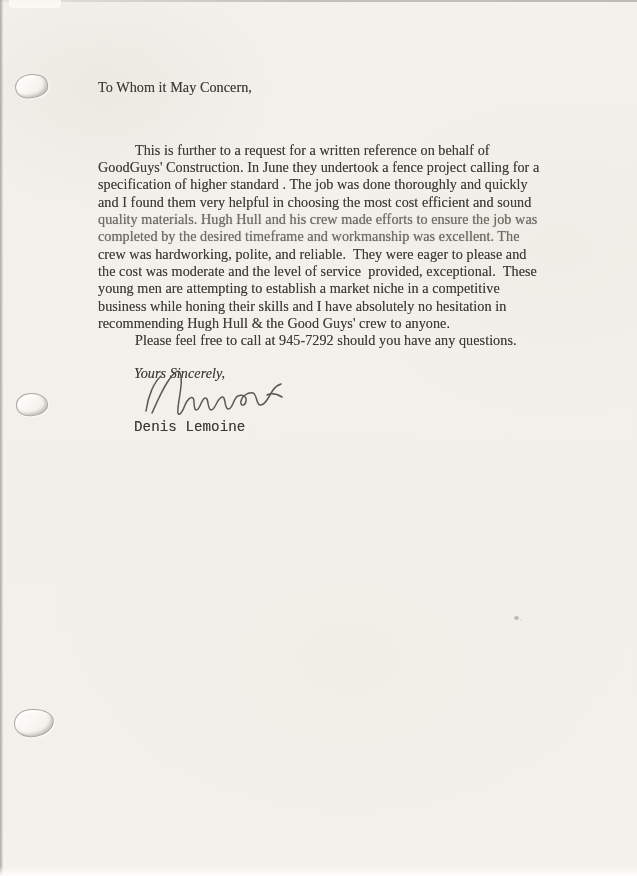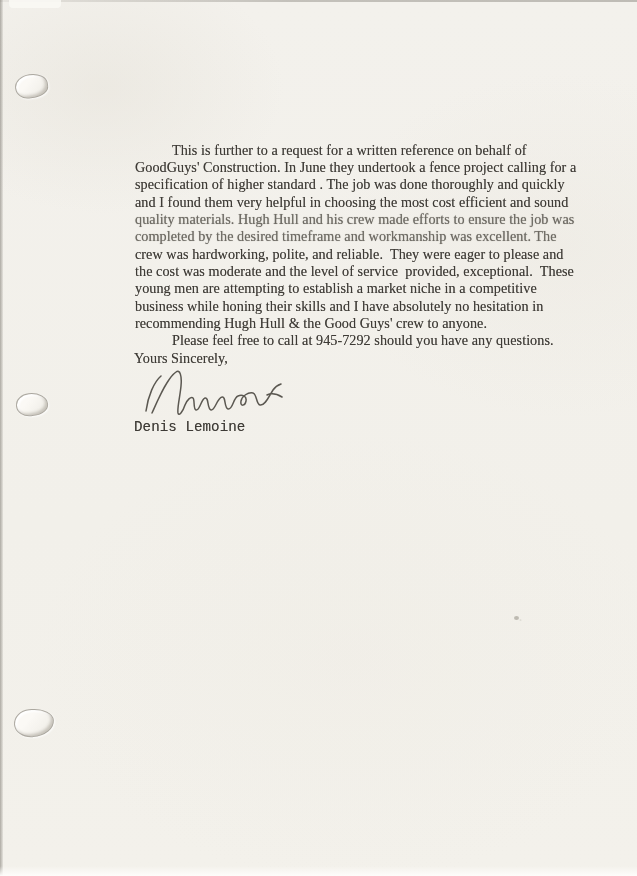--- a/index.html
+++ b/index.html
@@ -62,46 +62,47 @@
   }
   
   .txt {
     font-size: 14.2px;
     letter-spacing: 0.05px;
     text-shadow: 0 0 0.35px rgba(62,59,54,0.55);
     white-space: pre;
   }
   .salutation { position: absolute; left: 98px; top: 79px; }
   .body       { position: absolute; left: 98px; top: 107px; line-height: 17.35px; }
-  .body .line { white-space: pre; margin-left: 37px; }
+  .body .line { white-space: pre; }
   .line.indent { padding-left: 37px; }
   .line.faded  {
     color: #6e6b64;
     text-shadow: 0 0 0.8px rgba(110,107,100,0.75);
     filter: blur(0.2px);
   }
-  .valediction { position: absolute; left: 134px; top: 350px; }
+  .valediction { position: absolute; left: 134px; top: 365px; font-style: italic; }
   .signature   { position: absolute; left: 128px; top: 367px; }
   .signer      { position: absolute; left: 134px; top: 419px; font-family: Liberation Mono, monospace; }
 </style>
 </head>
 <body>
 
 <div class="paper">
 
   <div class="edge-top"></div>
   <div class="edge-top-notch"></div>
   <div class="edge-left"></div>
   <div class="edge-bottom"></div>
 
   <div class="hole hole-1"></div>
   <div class="hole hole-2"></div>
   <div class="hole hole-3"></div>
   <div class="speck"></div>
 
+  <div class="txt salutation">To Whom it May Concern,</div>
 
   <div class="txt body">
     <div class="line indent">This is further to a request for a written reference on behalf of</div><div class="line">GoodGuys' Construction. In June they undertook a fence project calling for a</div><div class="line">specification of higher standard . The job was done thoroughly and quickly</div><div class="line">and I found them very helpful in choosing the most cost efficient and sound</div><div class="line faded">quality materials. Hugh Hull and his crew made efforts to ensure the job was</div><div class="line faded">completed by the desired timeframe and workmanship was excellent. The</div><div class="line">crew was hardworking, polite, and reliable.  They were eager to please and</div><div class="line">the cost was moderate and the level of service  provided, exceptional.  These</div><div class="line">young men are attempting to establish a market niche in a competitive</div><div class="line">business while honing their skills and I have absolutely no hesitation in</div><div class="line">recommending Hugh Hull &amp; the Good Guys' crew to anyone.</div><div class="line indent">Please feel free to call at 945-7292 should you have any questions.</div>
   </div>
 
   <div class="txt valediction">Yours Sincerely,</div>
 
   <svg class="signature" width="160" height="58" viewBox="0 0 160 58">
     <path d="M33 9 C26 15 20 29 18 44
              M24 46 C30 33 39 11 48 5 C52 2 54 9 53 19 C52 30 49 41 50 46

